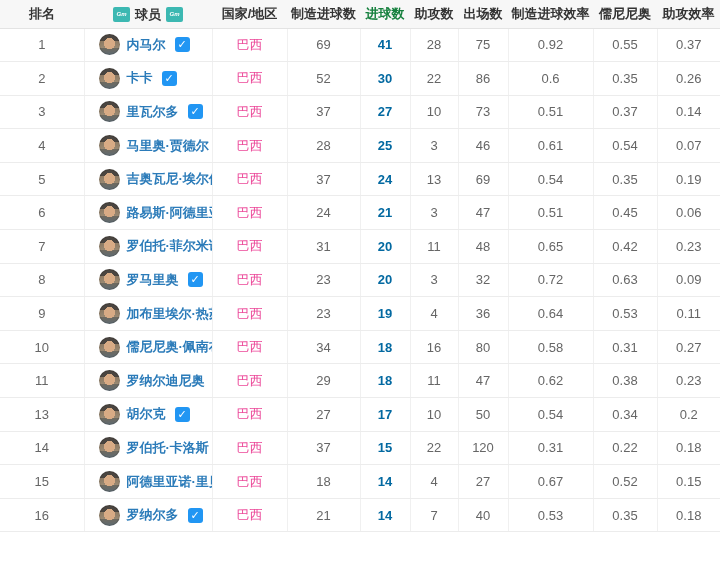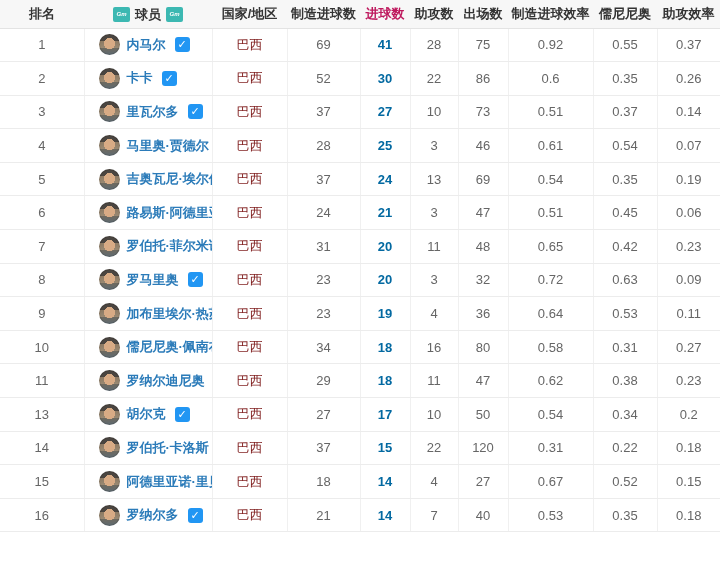--- a/index.html
+++ b/index.html
@@ -4,21 +4,21 @@
 <style>
   html,body{margin:0;padding:0;background:#fff;}
   .app{width:720px;height:566px;overflow:hidden;background:#fff;
        font-family:"Liberation Sans","DejaVu Sans",sans-serif;}
   table{width:720px;border-collapse:collapse;table-layout:fixed;}
   thead th{
     height:28px;background:#f7f7f7;border-bottom:1px solid #e3e3e3;
     font-size:13px;font-weight:bold;color:#333;text-align:center;
     padding:0;box-sizing:border-box;white-space:nowrap;overflow:hidden;
   }
-  thead th.sorted{color:#be185d;}
+  thead th.sorted{color:#15803d;}
   tbody td{
     height:33.6px;box-sizing:border-box;padding:0;
     border-bottom:1px solid #ececec;border-right:1px solid #f0f0f0;
     font-size:13px;color:#666;text-align:center;vertical-align:middle;
     white-space:nowrap;overflow:hidden;background:#fff;
   }
   tbody td:last-child{border-right:none;}
   td.c-rank{color:#666;}
   td.c-player{text-align:left;padding-left:14px;}
   .player-wrap{display:flex;align-items:center;height:100%;}
@@ -28,21 +28,21 @@
       radial-gradient(circle at 50% 46%, #d8ab85 0 36%, rgba(0,0,0,0) 37%),
       linear-gradient(180deg,#4a4540 0%,#4a4540 34%,#8d7a63 34%,#9a8a74 68%,#6e6a60 68%,#5d6a72 100%);
     box-shadow:inset 0 0 0 1px rgba(0,0,0,.12);
   }
   .pname{color:#2b7bb9;font-weight:bold;font-size:13px;cursor:pointer;}
   .cbx{
     display:inline-block;width:15px;height:15px;margin-left:9px;border-radius:3px;
     background:#2196f3;color:#fff;font-size:11px;line-height:15px;text-align:center;
     font-weight:bold;cursor:pointer;flex:0 0 15px;
   }
-  td.c-country span{color:#7f1d1d;cursor:pointer;}
+  td.c-country span{color:#ec4899;cursor:pointer;}
   td.c-goals{color:#0369a1;font-weight:bold;}
   th .hdr-flex{display:inline-flex;align-items:center;justify-content:center;gap:5px;}
   .badge{
     display:inline-block;width:17px;height:15px;border-radius:2px;background:#3cb8b2;
     color:#fff;font-size:6px;line-height:15px;text-align:center;font-style:italic;
     overflow:hidden;vertical-align:middle;
   }
 </style>
 </head>
 <body>

